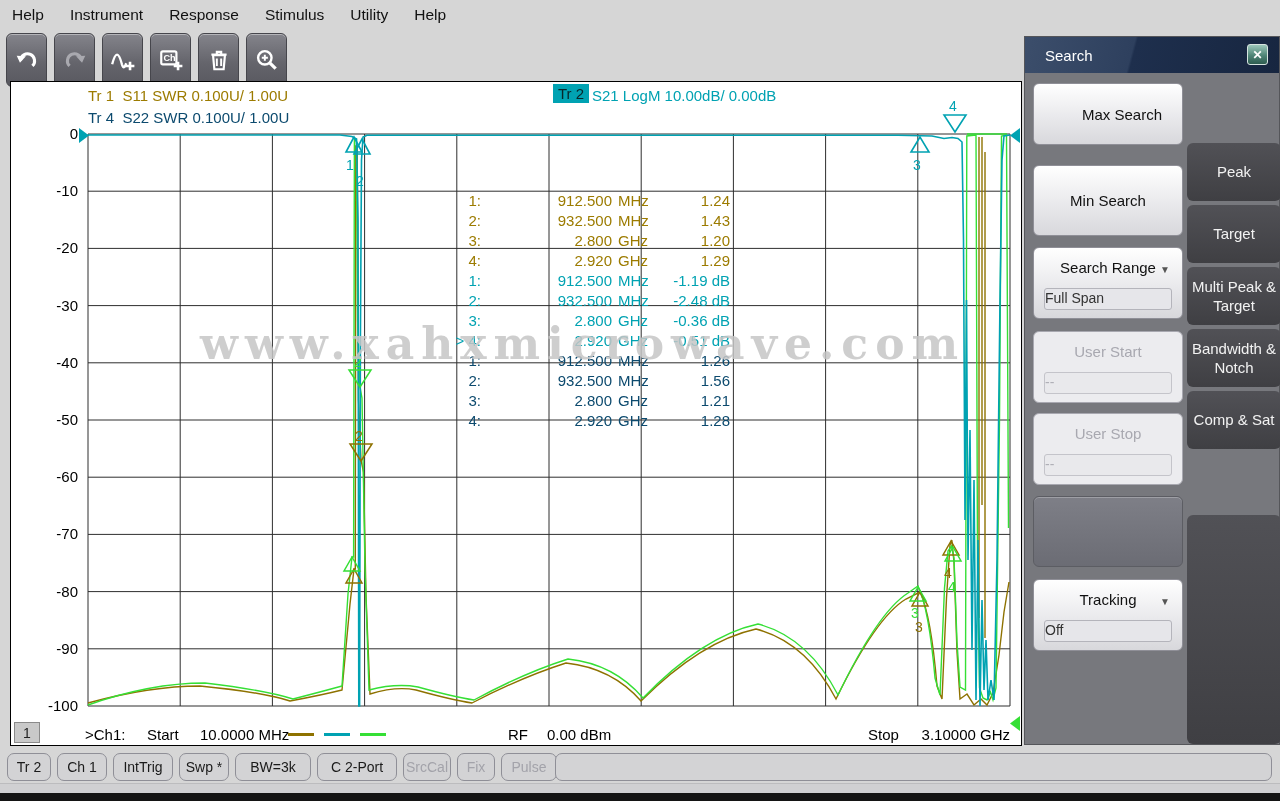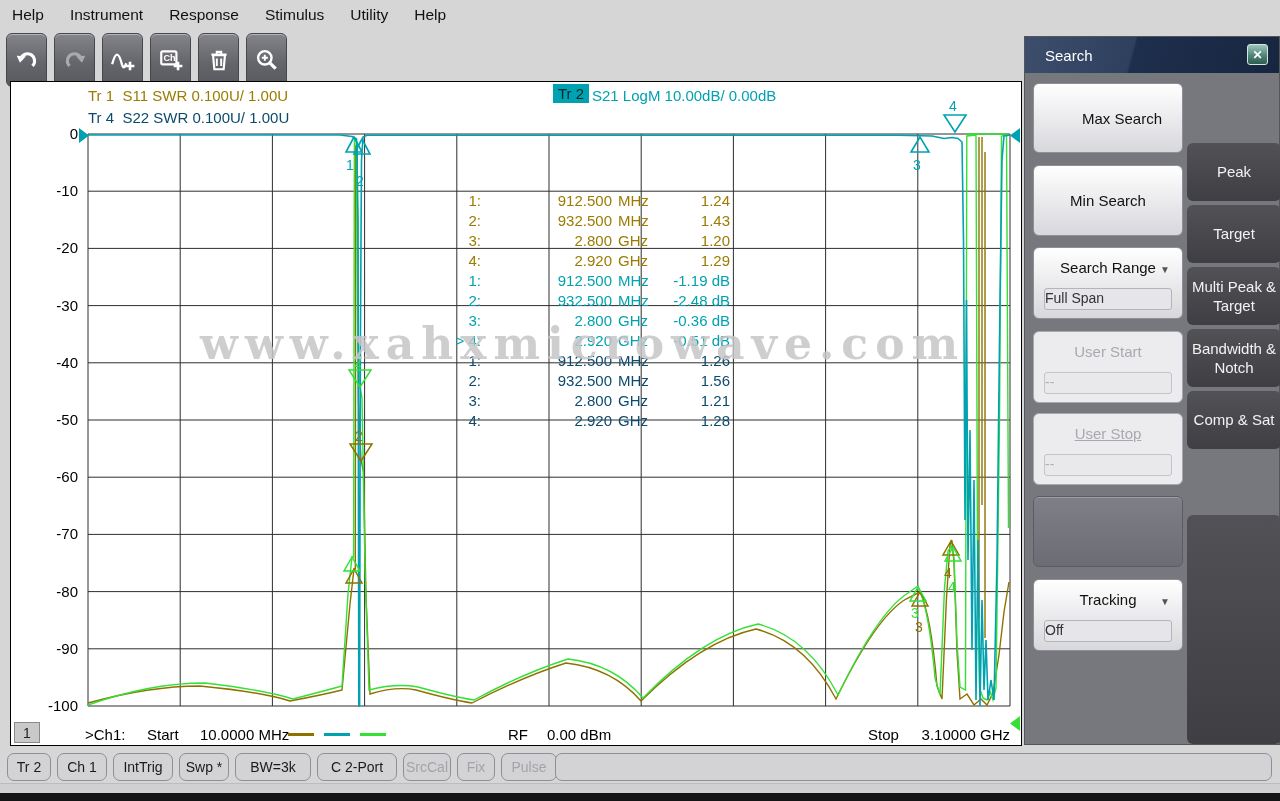--- a/index.html
+++ b/index.html
@@ -299,35 +299,35 @@
 <span class="abs botline" style="left:915px;top:726px;width:95px;text-align:right;">3.10000 GHz</span>
 
 <div class="abs watermark">www.xahxmicrowave.com</div>
 
 <div class="abs spanel">
   <div class="abs shead">
     <span class="stitle">Search</span>
   </div>
   <div class="abs sclose">✕</div>
 
-  <div class="abs sbtn" style="top:46px;height:70px;padding-left:28px;">Max Search</div>
+  <div class="abs sbtn" style="top:46px;height:62px;padding-left:28px;">Max Search</div>
   <div class="abs sbtn" style="top:128px;height:71px;">Min Search</div>
 
   <div class="abs sbtn drop" style="top:210px;height:72px;">
     <span class="lab">Search Range</span>
     <span class="arrow">▼</span>
     <span class="strip">Full Span</span>
   </div>
 
   <div class="abs sbtn drop disabled" style="top:294px;height:72px;">
     <span class="lab">User Start</span>
     <span class="strip">--</span>
   </div>
 
-  <div class="abs sbtn drop disabled" style="top:376px;height:72px;text-decoration:underline;">
+  <div class="abs sbtn drop disabled" style="top:376px;height:72px;">
     <span class="lab">User Stop</span>
     <span class="strip">--</span>
   </div>
 
   <div class="abs sbtn blank" style="top:459px;height:71px;"></div>
 
   <div class="abs sbtn drop" style="top:542px;height:72px;">
     <span class="lab">Tracking</span>
     <span class="arrow">▼</span>
     <span class="strip">Off</span>

